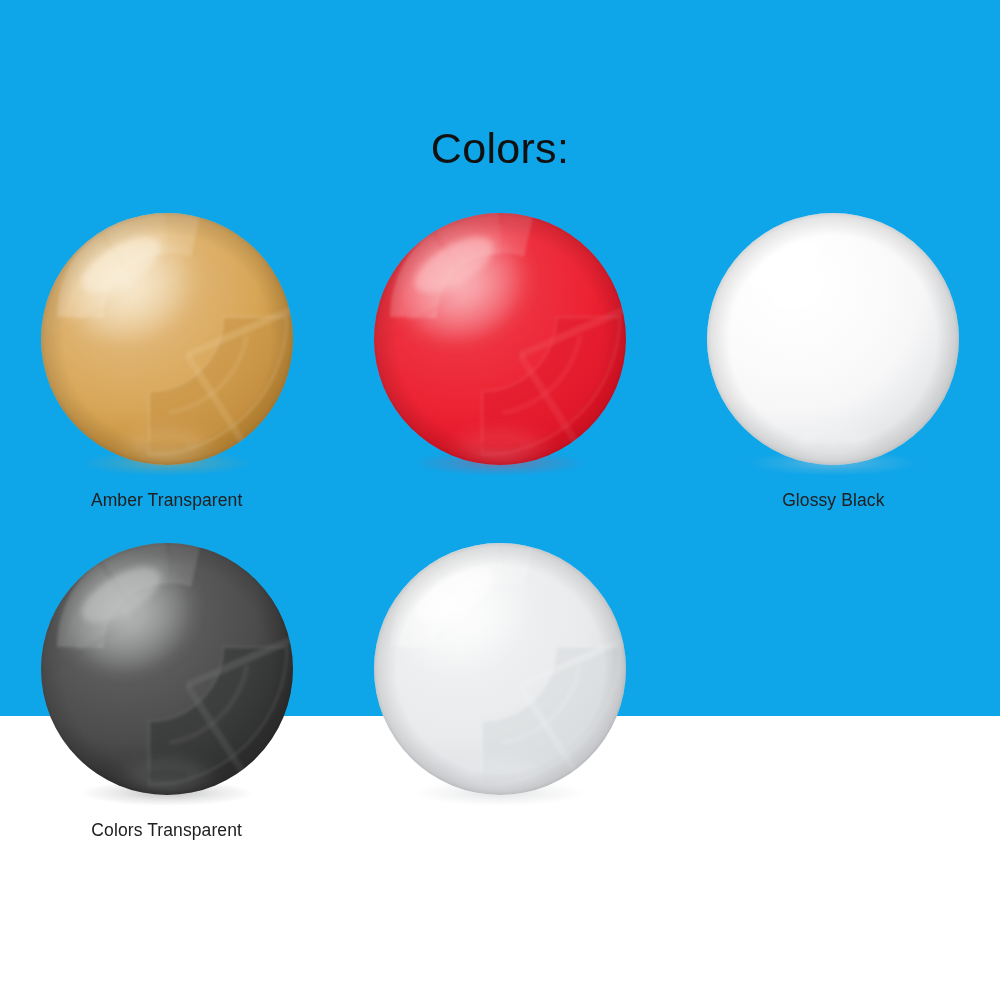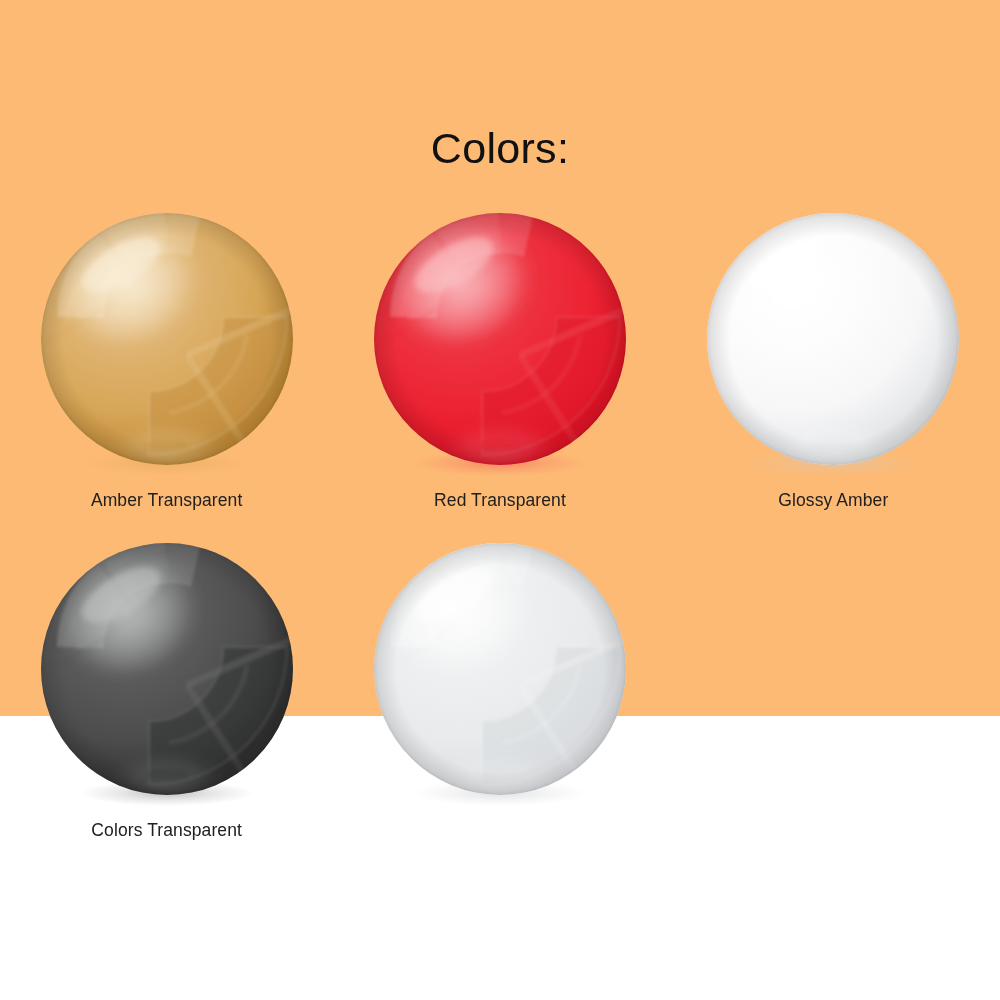--- a/index.html
+++ b/index.html
@@ -12,21 +12,21 @@
     height: 1000px;
     background: #ffffff;
     font-family: "Liberation Sans", sans-serif;
     overflow: hidden;
   }
 
   #page {
     position: relative;
     width: 1000px;
     height: 716px;
-    background: #fdba74;
+    background: #0ea5e9;
   }
 
   
   #title {
     position: absolute;
     top: 126px;
     left: 0;
     width: 1000px;
     text-align: center;
     font-size: 43px;
@@ -258,21 +258,20 @@
       <ellipse cx="80" cy="52" rx="44" ry="19" fill="#fbc6c8" opacity="0.55" transform="rotate(-30 80 52)" filter="url(#blur6-red-transparent)"></ellipse>
 
       <ellipse cx="126" cy="214" rx="70" ry="34" fill="url(#botglow-red-transparent)" filter="url(#blur10-red-transparent)"></ellipse>
 
       <ellipse cx="126" cy="232" rx="22" ry="7" fill="#e11326" opacity="0.45" filter="url(#blur6-red-transparent)"></ellipse>
 
       <circle cx="126" cy="126" r="126" fill="url(#rim-red-transparent)"></circle>
     </g>
   </svg>
         </div>
-        <div class="caption">Red Transparent</div>
       </div>
       <div class="cell">
         <div class="sphere-wrap">
   <svg class="sphere-svg" viewBox="0 0 252 252" xmlns="http://www.w3.org/2000/svg">
     <defs>
       <radialGradient id="body-glossy-white" cx="34%" cy="27%" r="78%">
         <stop offset="0%" stop-color="#ffffff"></stop>
         <stop offset="32%" stop-color="#fdfdfd"></stop>
         <stop offset="66%" stop-color="#f7f7f8"></stop>
         <stop offset="93%" stop-color="#e2e4e6"></stop>
@@ -349,21 +348,21 @@
       <ellipse cx="80" cy="52" rx="44" ry="19" fill="#ffffff" opacity="0.55" transform="rotate(-30 80 52)" filter="url(#blur6-glossy-white)"></ellipse>
 
       <ellipse cx="126" cy="214" rx="70" ry="34" fill="url(#botglow-glossy-white)" filter="url(#blur10-glossy-white)"></ellipse>
 
       <ellipse cx="126" cy="232" rx="22" ry="7" fill="#e2e4e6" opacity="0.45" filter="url(#blur6-glossy-white)"></ellipse>
 
       <circle cx="126" cy="126" r="126" fill="url(#rim-glossy-white)"></circle>
     </g>
   </svg>
         </div>
-        <div class="caption">Glossy Amber</div>
+        <div class="caption">Glossy Black</div>
       </div>
       <div class="cell">
         <div class="sphere-wrap">
   <svg class="sphere-svg" viewBox="0 0 252 252" xmlns="http://www.w3.org/2000/svg">
     <defs>
       <radialGradient id="body-black-transparent" cx="34%" cy="27%" r="78%">
         <stop offset="0%" stop-color="#8b8d8c"></stop>
         <stop offset="32%" stop-color="#5b5c5b"></stop>
         <stop offset="66%" stop-color="#4b4c4b"></stop>
         <stop offset="93%" stop-color="#2e2f2e"></stop>

